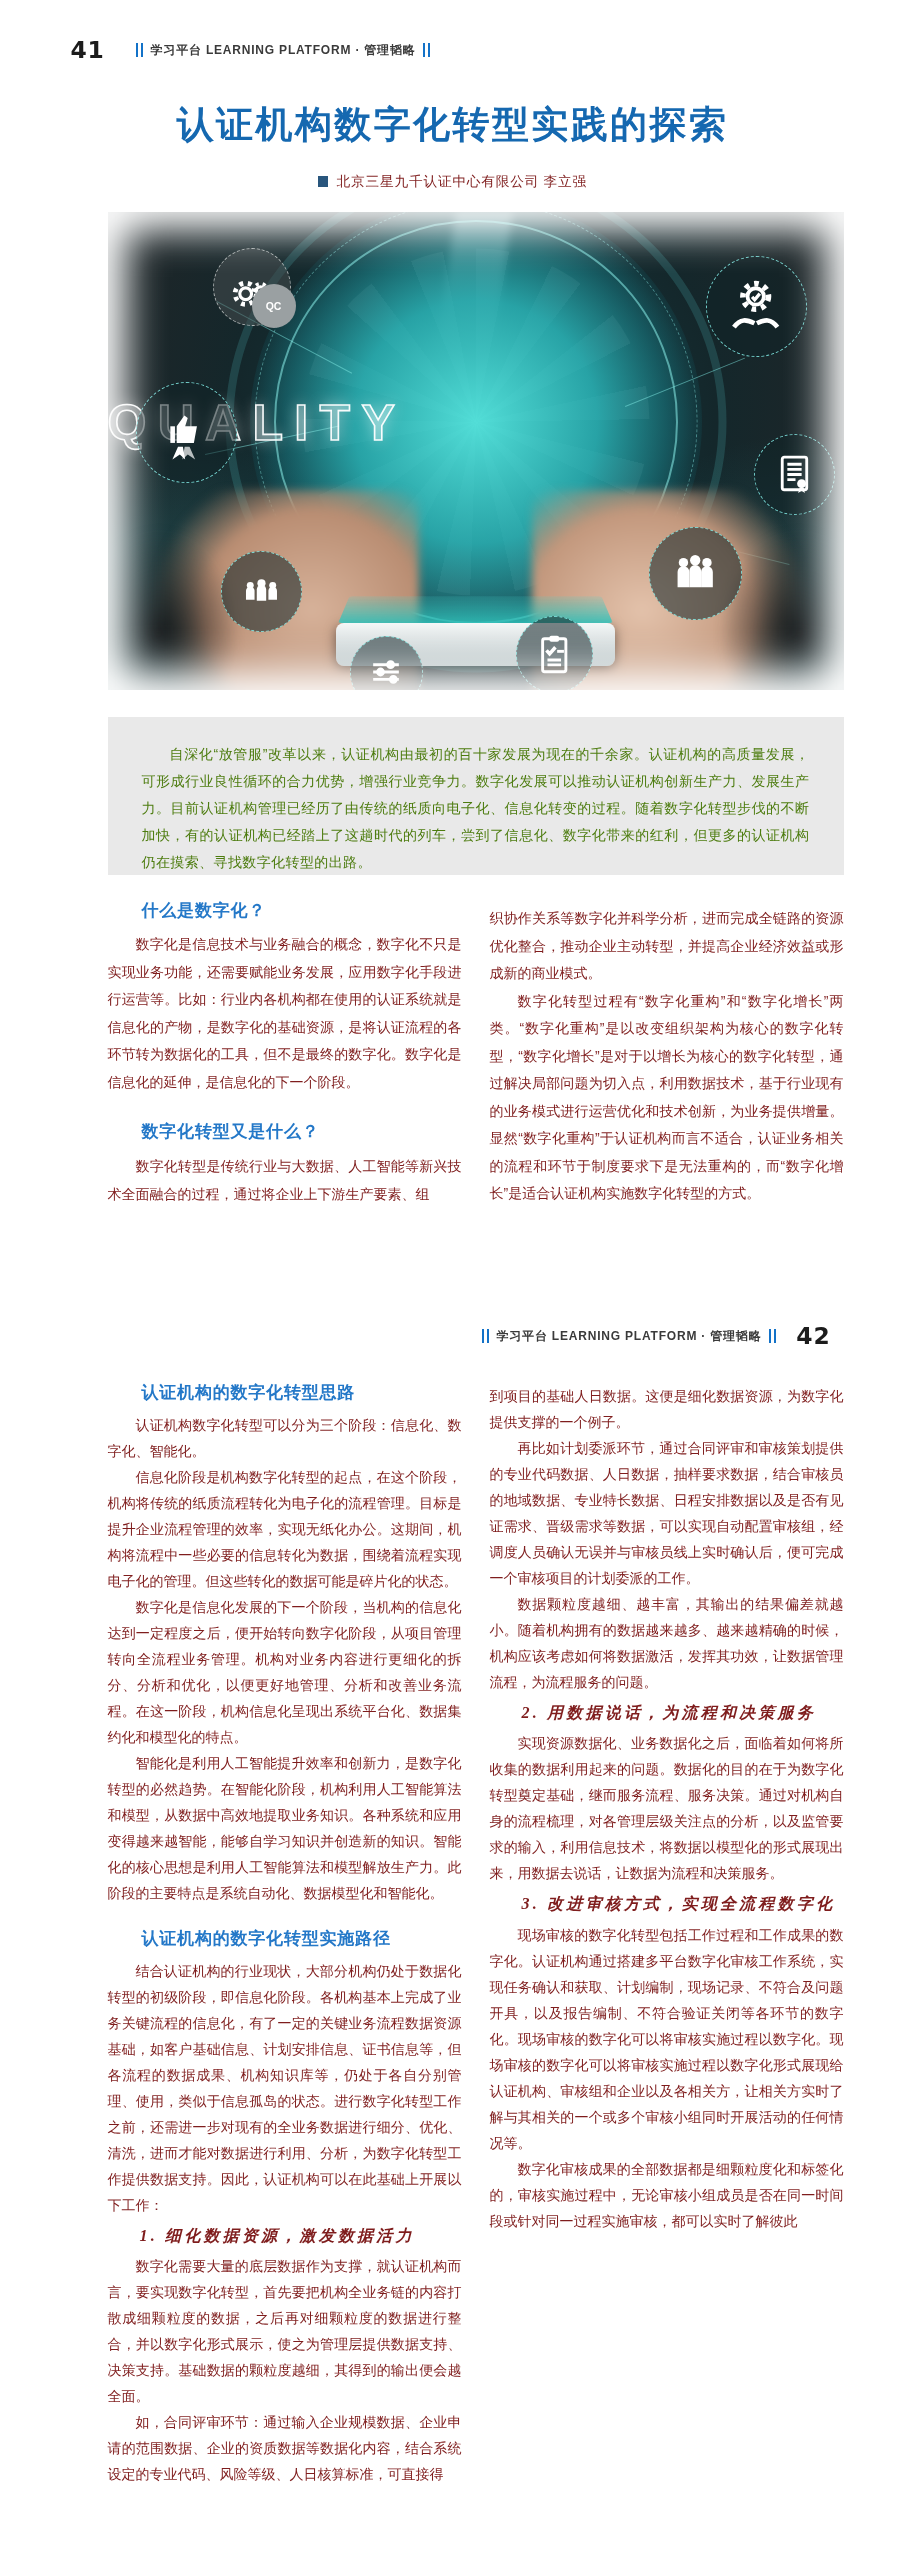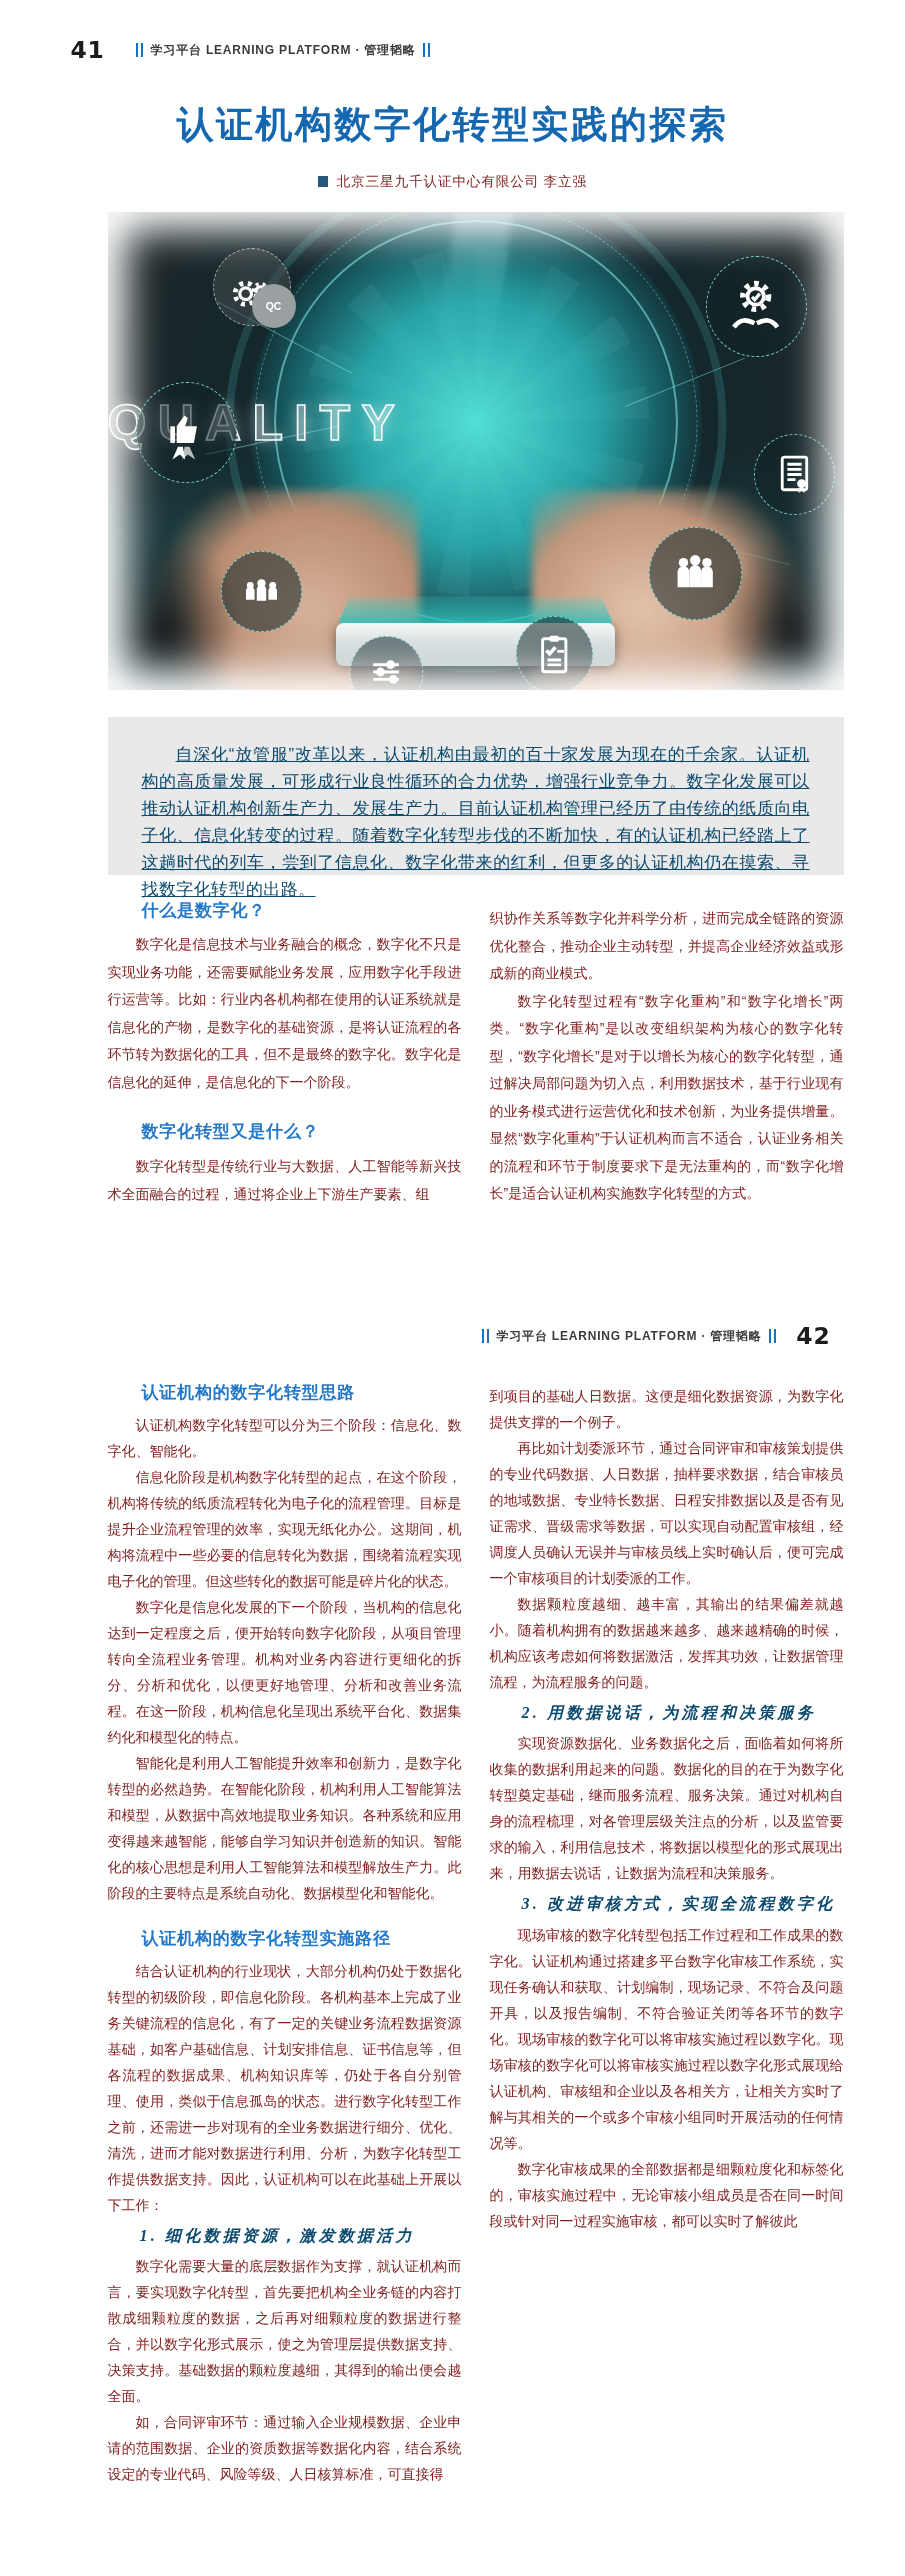--- a/index.html
+++ b/index.html
@@ -61,38 +61,38 @@
   .icircle.gray { border-color:rgba(200,205,205,.8); background:rgba(70,76,78,.55); }
   .icircle svg { width:62%; height:62%; }
   .qc-badge { position:absolute; right:-8%; bottom:-4%; width:58%; height:58%; border-radius:50%;
     background:#9aa0a2; color:#fff; font-size:10.5px; font-weight:700; display:flex; align-items:center; justify-content:center; }
   .conn { position:absolute; height:0.8px; background:rgba(130,235,230,.5); transform-origin:0 0; }
   .hero::after { content:""; position:absolute; inset:0; box-shadow:inset 0 0 39px 18px #ffffff; }
 
   
   .abstract { position:absolute; left:85px; top:717px; width:736px; height:158px; background:#e9e9e9;
     padding:24px 34px 0 34px; }
-  .abstract p { font-size:17px; line-height:27px; color:#0c4a6e; text-align:justify; text-indent:2em; letter-spacing:0.4px;text-decoration:underline; }
+  .abstract p { font-size:14px; line-height:27px; color:#4d7c0f; text-align:justify; text-indent:2em; letter-spacing:0.4px; }
 
   
   .cols { position:absolute; left:85px; width:736px; display:flex; gap:28px; }
   .cols41 { top:889px; height:388px; }
   .cols42 { top:1376px; height:1200px; }
   .col { width:359px; }
   .col p { font-size:14px; color:#7f1d1d; text-align:justify; text-indent:2em; }
   .cols41 .col p { line-height:27.5px; }
   .cols42 .col p { line-height:26px; }
   h2.sec { font-size:17px; font-weight:700; color:#2478c8; text-indent:2em; letter-spacing:0.8px; }
   .cols41 h2.first { margin:9.7px 0 9.7px; }
   .cols41 h2.later { margin:24px 0 9.7px; }
   .cols42 h2.first { margin:4.8px 0 8px; }
   .cols42 h2.later { margin:21px 0 8px; }
   .pad-top { padding-top:16px; }
   h3.sub { font-family:"Liberation Serif", serif; font-style:italic; font-weight:700;
-    color:#0c4a6e; font-size:16px; letter-spacing:3.2px; text-indent:2em; margin:8px 0 6.5px; }
+    color:#7f1d1d; font-size:16px; letter-spacing:3.2px; text-indent:2em; margin:8px 0 6.5px; }
 </style>
 </head>
 <body>
 
 <div class="sheet">
 
   <div class="masthead mh41">
     <span class="pageno">41</span>
     <span class="dbar"></span>
     <span class="mh-text">学习平台 LEARNING PLATFORM · 管理韬略</span>

